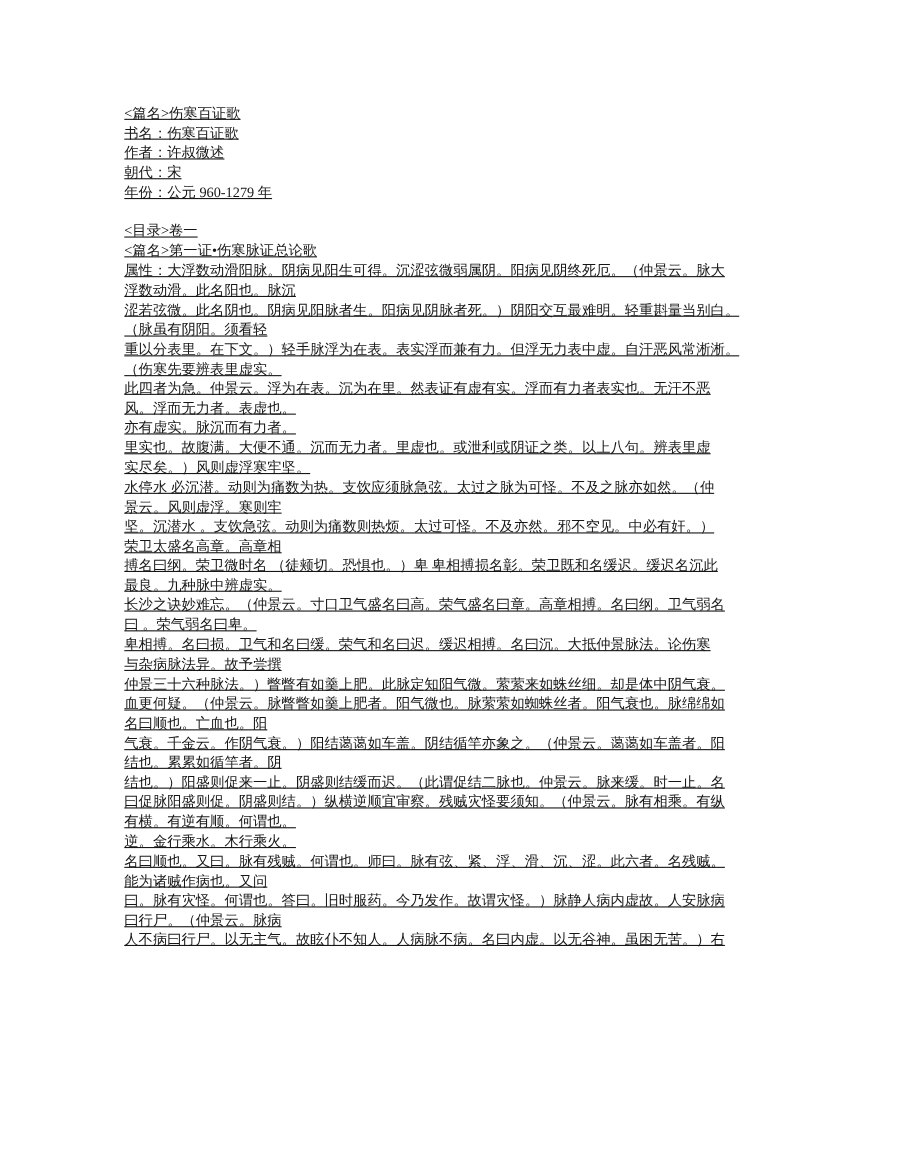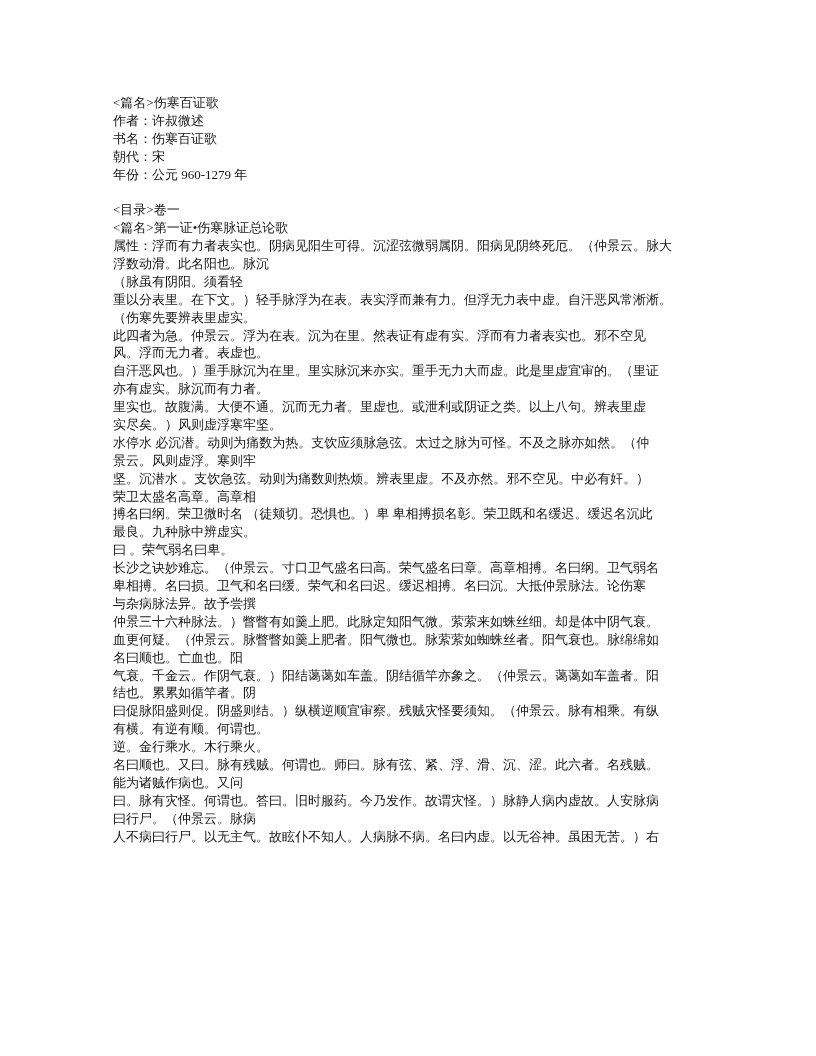--- a/index.html
+++ b/index.html
@@ -21,78 +21,80 @@
     height: 1056px;
     background: #ffffff;
   }
   .textblock {
     position: absolute;
     left: 113px;
     top: 94px;
     width: 640px;
     color: #161616;
     font-size: 13px;
+    text-decoration: underline;
   }
   .line {
     white-space: pre;
     height: 17.9px;
     line-height: 17.9px;
     letter-spacing: 0px;
   }
   .spacer {
     height: 17.9px;
   }
 </style>
 </head>
 <body>
 
 <div class="page">
   <div class="textblock">
 
     <div>
         <div class="line">&lt;篇名&gt;伤寒百证歌</div>
+        <div class="line">书名：伤寒百证歌</div>
         <div class="line">作者：许叔微述</div>
-        <div class="line">书名：伤寒百证歌</div>
         <div class="line">朝代：宋</div>
         <div class="line">年份：公元 960-1279 年</div>
       </div>
 
     <div class="spacer"></div>
 
     <div class="line">&lt;目录&gt;卷一</div>
 
     <div class="line">&lt;篇名&gt;第一证•伤寒脉证总论歌</div>
 
     <div>
-        <div class="line">属性：浮而有力者表实也。阴病见阳生可得。沉涩弦微弱属阴。阳病见阴终死厄。（仲景云。脉大</div>
+        <div class="line">属性：大浮数动滑阳脉。阴病见阳生可得。沉涩弦微弱属阴。阳病见阴终死厄。（仲景云。脉大</div>
         <div class="line">浮数动滑。此名阳也。脉沉</div>
+        <div class="line">涩若弦微。此名阴也。阴病见阳脉者生。阳病见阴脉者死。）阴阳交互最难明。轻重斟量当别白。</div>
         <div class="line">（脉虽有阴阳。须看轻</div>
         <div class="line">重以分表里。在下文。）轻手脉浮为在表。表实浮而兼有力。但浮无力表中虚。自汗恶风常淅淅。</div>
         <div class="line">（伤寒先要辨表里虚实。</div>
-        <div class="line">此四者为急。仲景云。浮为在表。沉为在里。然表证有虚有实。浮而有力者表实也。邪不空见</div>
+        <div class="line">此四者为急。仲景云。浮为在表。沉为在里。然表证有虚有实。浮而有力者表实也。无汗不恶</div>
         <div class="line">风。浮而无力者。表虚也。</div>
-        <div class="line">自汗恶风也。）重手脉沉为在里。里实脉沉来亦实。重手无力大而虚。此是里虚宜审的。（里证</div>
         <div class="line">亦有虚实。脉沉而有力者。</div>
         <div class="line">里实也。故腹满。大便不通。沉而无力者。里虚也。或泄利或阴证之类。以上八句。辨表里虚</div>
         <div class="line">实尽矣。）风则虚浮寒牢坚。</div>
         <div class="line">水停水 必沉潜。动则为痛数为热。支饮应须脉急弦。太过之脉为可怪。不及之脉亦如然。（仲</div>
         <div class="line">景云。风则虚浮。寒则牢</div>
-        <div class="line">坚。沉潜水 。支饮急弦。动则为痛数则热烦。辨表里虚。不及亦然。邪不空见。中必有奸。）</div>
+        <div class="line">坚。沉潜水 。支饮急弦。动则为痛数则热烦。太过可怪。不及亦然。邪不空见。中必有奸。）</div>
         <div class="line">荣卫太盛名高章。高章相</div>
         <div class="line">搏名曰纲。荣卫微时名 （徒颊切。恐惧也。）卑 卑相搏损名彰。荣卫既和名缓迟。缓迟名沉此</div>
         <div class="line">最良。九种脉中辨虚实。</div>
+        <div class="line">长沙之诀妙难忘。（仲景云。寸口卫气盛名曰高。荣气盛名曰章。高章相搏。名曰纲。卫气弱名</div>
         <div class="line">曰 。荣气弱名曰卑。</div>
-        <div class="line">长沙之诀妙难忘。（仲景云。寸口卫气盛名曰高。荣气盛名曰章。高章相搏。名曰纲。卫气弱名</div>
         <div class="line">卑相搏。名曰损。卫气和名曰缓。荣气和名曰迟。缓迟相搏。名曰沉。大抵仲景脉法。论伤寒</div>
         <div class="line">与杂病脉法异。故予尝撰</div>
         <div class="line">仲景三十六种脉法。）瞥瞥有如羹上肥。此脉定知阳气微。萦萦来如蛛丝细。却是体中阴气衰。</div>
         <div class="line">血更何疑。（仲景云。脉瞥瞥如羹上肥者。阳气微也。脉萦萦如蜘蛛丝者。阳气衰也。脉绵绵如</div>
         <div class="line">名曰顺也。亡血也。阳</div>
         <div class="line">气衰。千金云。作阴气衰。）阳结蔼蔼如车盖。阴结循竿亦象之。（仲景云。蔼蔼如车盖者。阳</div>
         <div class="line">结也。累累如循竿者。阴</div>
+        <div class="line">结也。）阳盛则促来一止。阴盛则结缓而迟。（此谓促结二脉也。仲景云。脉来缓。时一止。名</div>
         <div class="line">曰促脉阳盛则促。阴盛则结。）纵横逆顺宜审察。残贼灾怪要须知。（仲景云。脉有相乘。有纵</div>
         <div class="line">有横。有逆有顺。何谓也。</div>
         <div class="line">逆。金行乘水。木行乘火。</div>
         <div class="line">名曰顺也。又曰。脉有残贼。何谓也。师曰。脉有弦、紧、浮、滑、沉、涩。此六者。名残贼。</div>
         <div class="line">能为诸贼作病也。又问</div>
         <div class="line">曰。脉有灾怪。何谓也。答曰。旧时服药。今乃发作。故谓灾怪。）脉静人病内虚故。人安脉病</div>
         <div class="line">曰行尸。（仲景云。脉病</div>
         <div class="line">人不病曰行尸。以无主气。故眩仆不知人。人病脉不病。名曰内虚。以无谷神。虽困无苦。）右</div>
       </div>
 

